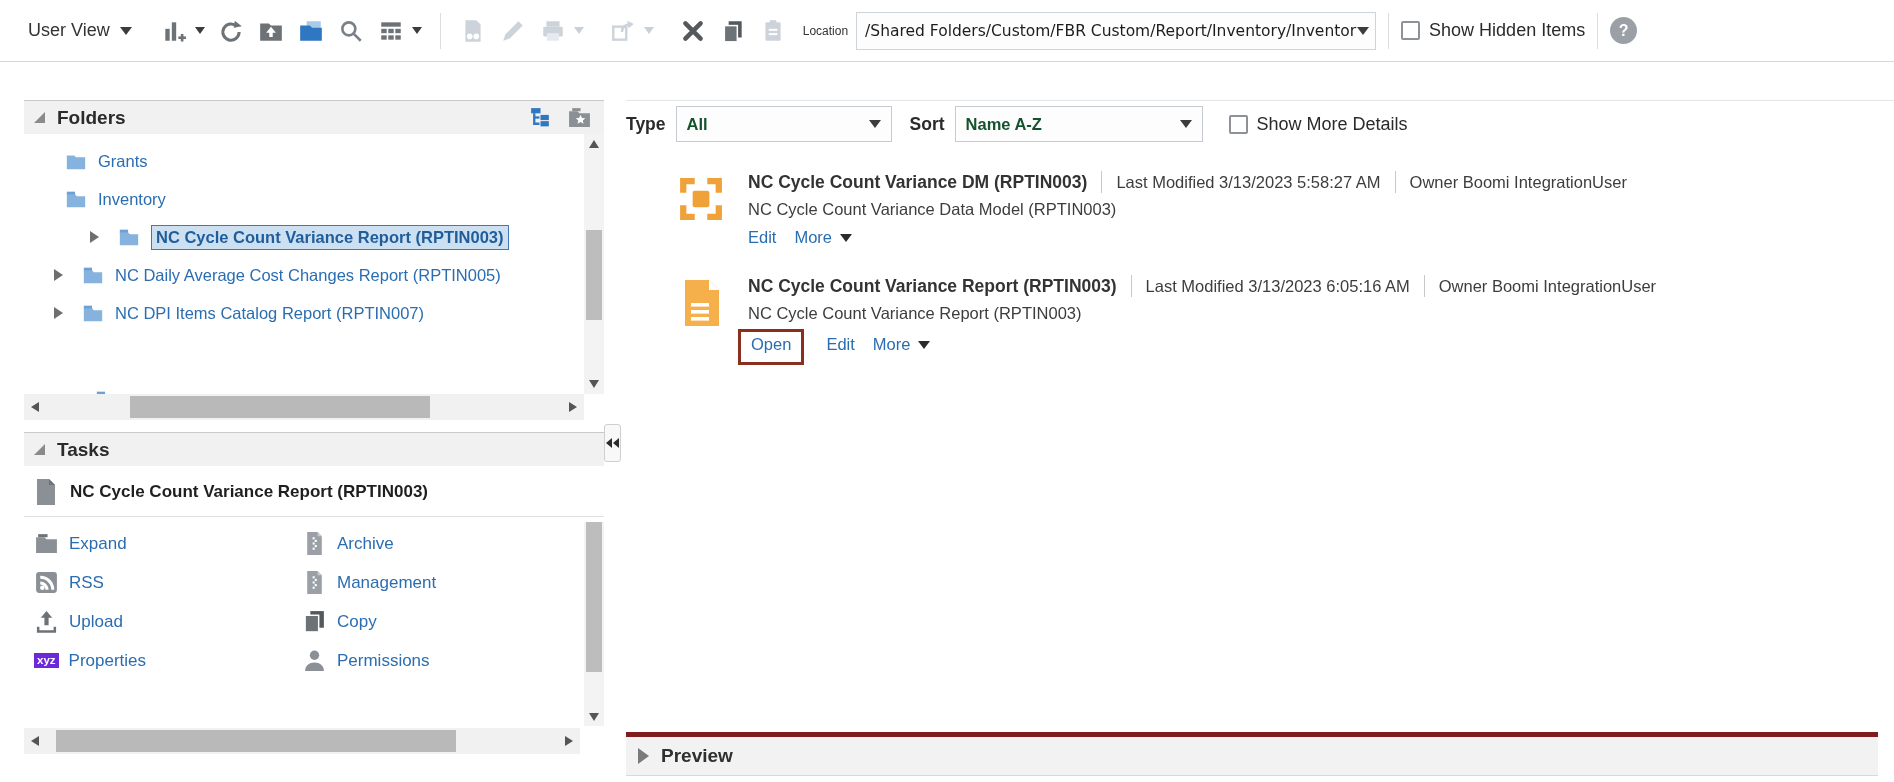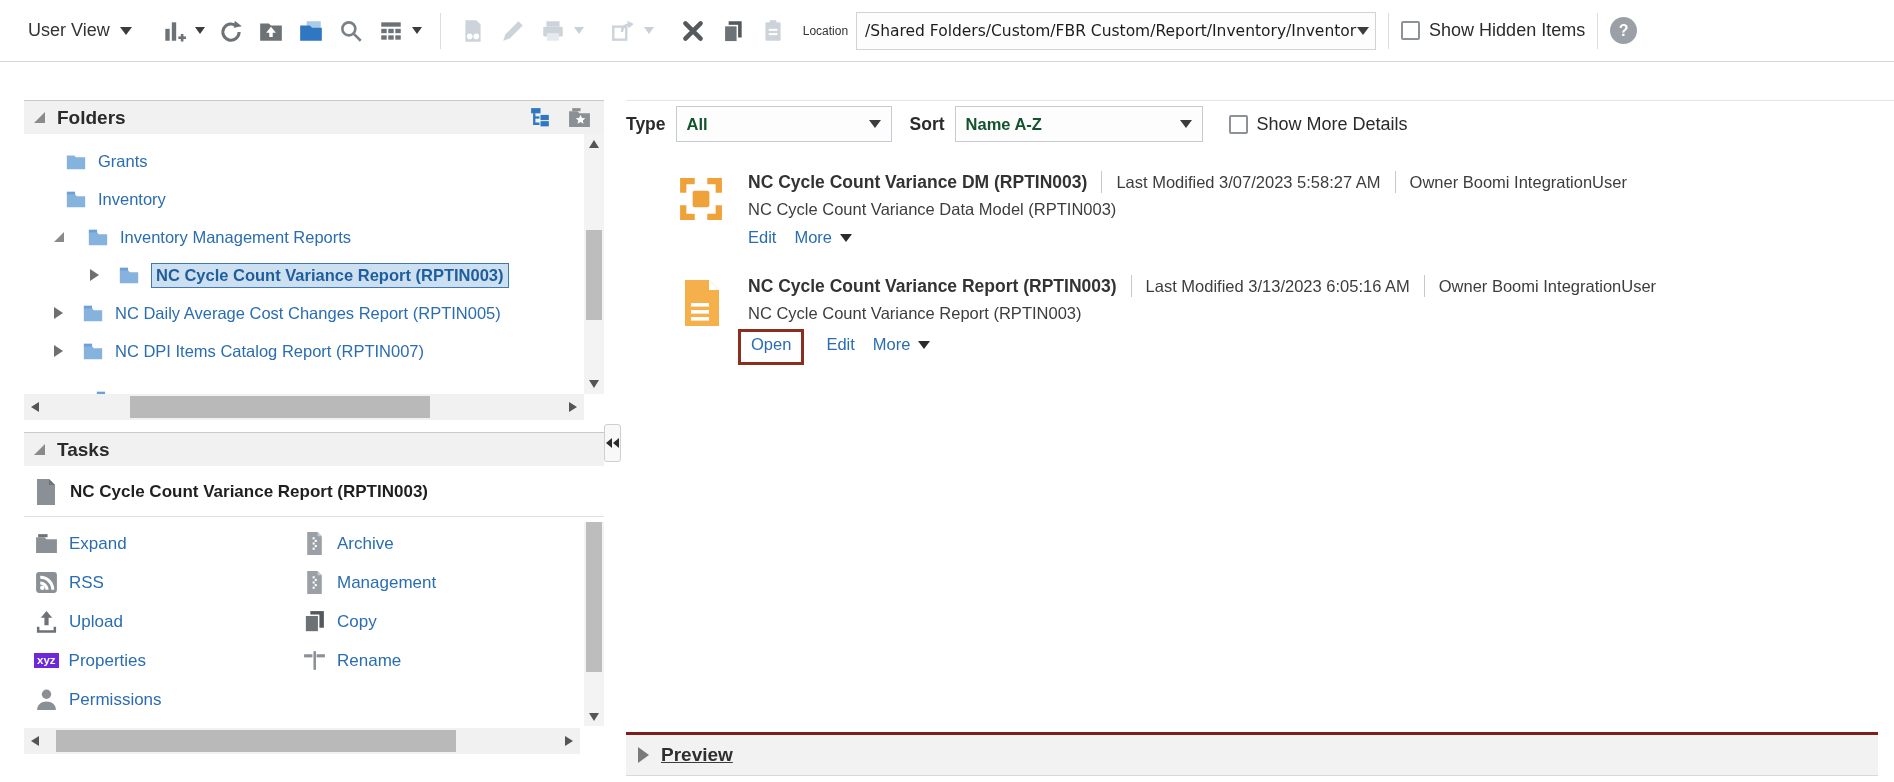--- a/index.html
+++ b/index.html
@@ -85,21 +85,21 @@
   .cat-title { font-size:17.5px; font-weight:bold; color:#333; white-space:nowrap; }
   .vdiv { width:1px; height:22px; background:#c9c9c9; margin:0 14px; flex:none; }
   .meta { font-size:16.5px; color:#3d3d3d; white-space:nowrap; }
   .cat-desc { font-size:16.5px; color:#3d3d3d; margin-top:7px; }
   .links-row { display:flex; align-items:center; margin-top:9px; font-size:16.5px; color:#2a6db1; }
   .links-row a { color:#2a6db1; text-decoration:none; cursor:pointer; }
   .links-row .gap { width:18px; }
   .more-caret { width:0;height:0;border-left:6px solid transparent;border-right:6px solid transparent;border-top:8px solid #2b2b2b; margin-left:8px;}
   .annotation-box { border:3px solid #8a2f1d; padding:3px 10px 8px 10px; margin:-3px 4px -8px -10px; display:inline-flex; }
 
-  .preview-bar { position:absolute; left:0; right:16px; bottom:6px; height:44px; background:#f2f2f2; border-top:3px solid #7f1d1d; border-bottom:1px solid #d9d9d9; display:flex; align-items:center; padding-left:12px;text-decoration:underline; }
+  .preview-bar { position:absolute; left:0; right:16px; bottom:6px; height:44px; background:#f2f2f2; border-top:5px solid #7f1d1d; border-bottom:1px solid #d9d9d9; display:flex; align-items:center; padding-left:12px; }
   .tri-right-lg { width:0;height:0;border-top:8px solid transparent;border-bottom:8px solid transparent;border-left:11px solid #7a7a7a; }
   .preview-title { font-size:19px; font-weight:bold; color:#2f2f2f; margin-left:12px; }
 </style>
 </head>
 <body>
 
 <div class="toolbar">
   <div class="uv">
     <span>User View</span>
     <span class="caret"></span>
@@ -249,28 +249,20 @@
         </svg>
       <span class="tree-label">Grants</span>
     </div>
     <div class="tree-row" style="padding-left:40px;">
       <svg class="f-icon" viewBox="0 0 24 24">
           <rect x="2" y="4" width="9" height="4" fill="#6da0d4"></rect>
           <path d="M2 7h9l2 2h9v12H2z" fill="#85b3de"></path>
         </svg>
       <span class="tree-label">Inventory</span>
     </div>
-    <div class="tree-row" style="padding-left:30px;">
-      <span class="tri-exp-sm"></span>
-      <svg class="f-icon" style="margin-left:22px;" viewBox="0 0 24 24">
-          <rect x="2" y="4" width="9" height="4" fill="#6da0d4"></rect>
-          <path d="M2 7h9l2 2h9v12H2z" fill="#85b3de"></path>
-        </svg>
-      <span class="tree-label">Inventory Management Reports</span>
-    </div>
     <div class="tree-row" style="padding-left:66px;">
       <span class="tri-collapsed"></span>
       <svg class="f-icon" style="margin-left:18px;" viewBox="0 0 24 24">
           <rect x="2" y="4" width="9" height="4" fill="#6da0d4"></rect>
           <path d="M2 7h9l2 2h9v12H2z" fill="#85b3de"></path>
         </svg>
       <span class="tree-label selected">NC Cycle Count Variance Report (RPTIN003)</span>
     </div>
     <div class="tree-row" style="padding-left:30px;">
       <span class="tri-collapsed"></span>
@@ -378,28 +370,20 @@
       <div class="task-link">
         <svg viewBox="0 0 24 24">
             <rect x="8" y="2" width="13" height="16" fill="#55595e"></rect>
             <rect x="3" y="6" width="13" height="16" fill="#6d7277" stroke="#fff" stroke-width="1.4"></rect>
           </svg>
         <a>Copy</a>
       </div>
       <div class="task-link">
         <span class="xyz-badge">xyz</span>
         <a>Properties</a>
-      </div>
-      <div class="task-link">
-        <svg viewBox="0 0 24 24">
-            <rect x="2" y="6" width="8" height="3" fill="#8b9096"></rect>
-            <rect x="14" y="6" width="8" height="3" fill="#8b9096"></rect>
-            <rect x="11" y="3" width="2.4" height="18" fill="#8b9096"></rect>
-          </svg>
-        <a>Rename</a>
       </div>
       <div class="task-link">
         <svg viewBox="0 0 24 24">
             <circle cx="12" cy="7" r="4.5" fill="#8b9096"></circle>
             <path d="M3 22c0-5 4-8 9-8s9 3 9 8z" fill="#8b9096"></path>
           </svg>
         <a>Permissions</a>
       </div>
     </div>
 
@@ -448,21 +432,21 @@
               <path d="M39 28v11H28"></path>
               <path d="M16 39H5V28"></path>
             </g>
             <rect x="14" y="14" width="16" height="16" rx="2" fill="#f0a23a"></rect>
           </svg>
       </div>
       <div class="cat-body">
         <div class="title-row">
           <span class="cat-title">NC Cycle Count Variance DM (RPTIN003)</span>
           <span class="vdiv"></span>
-          <span class="meta">Last Modified 3/07/2023 5:58:27 AM</span>
+          <span class="meta">Last Modified 3/13/2023 5:58:27 AM</span>
           <span class="vdiv"></span>
           <span class="meta">Owner Boomi IntegrationUser</span>
         </div>
         <div class="cat-desc">NC Cycle Count Variance Data Model (RPTIN003)</div>
         <div class="links-row">
           <a>Edit</a>
           <span class="gap"></span>
           <a>More</a>
           <span class="more-caret"></span>
         </div>

